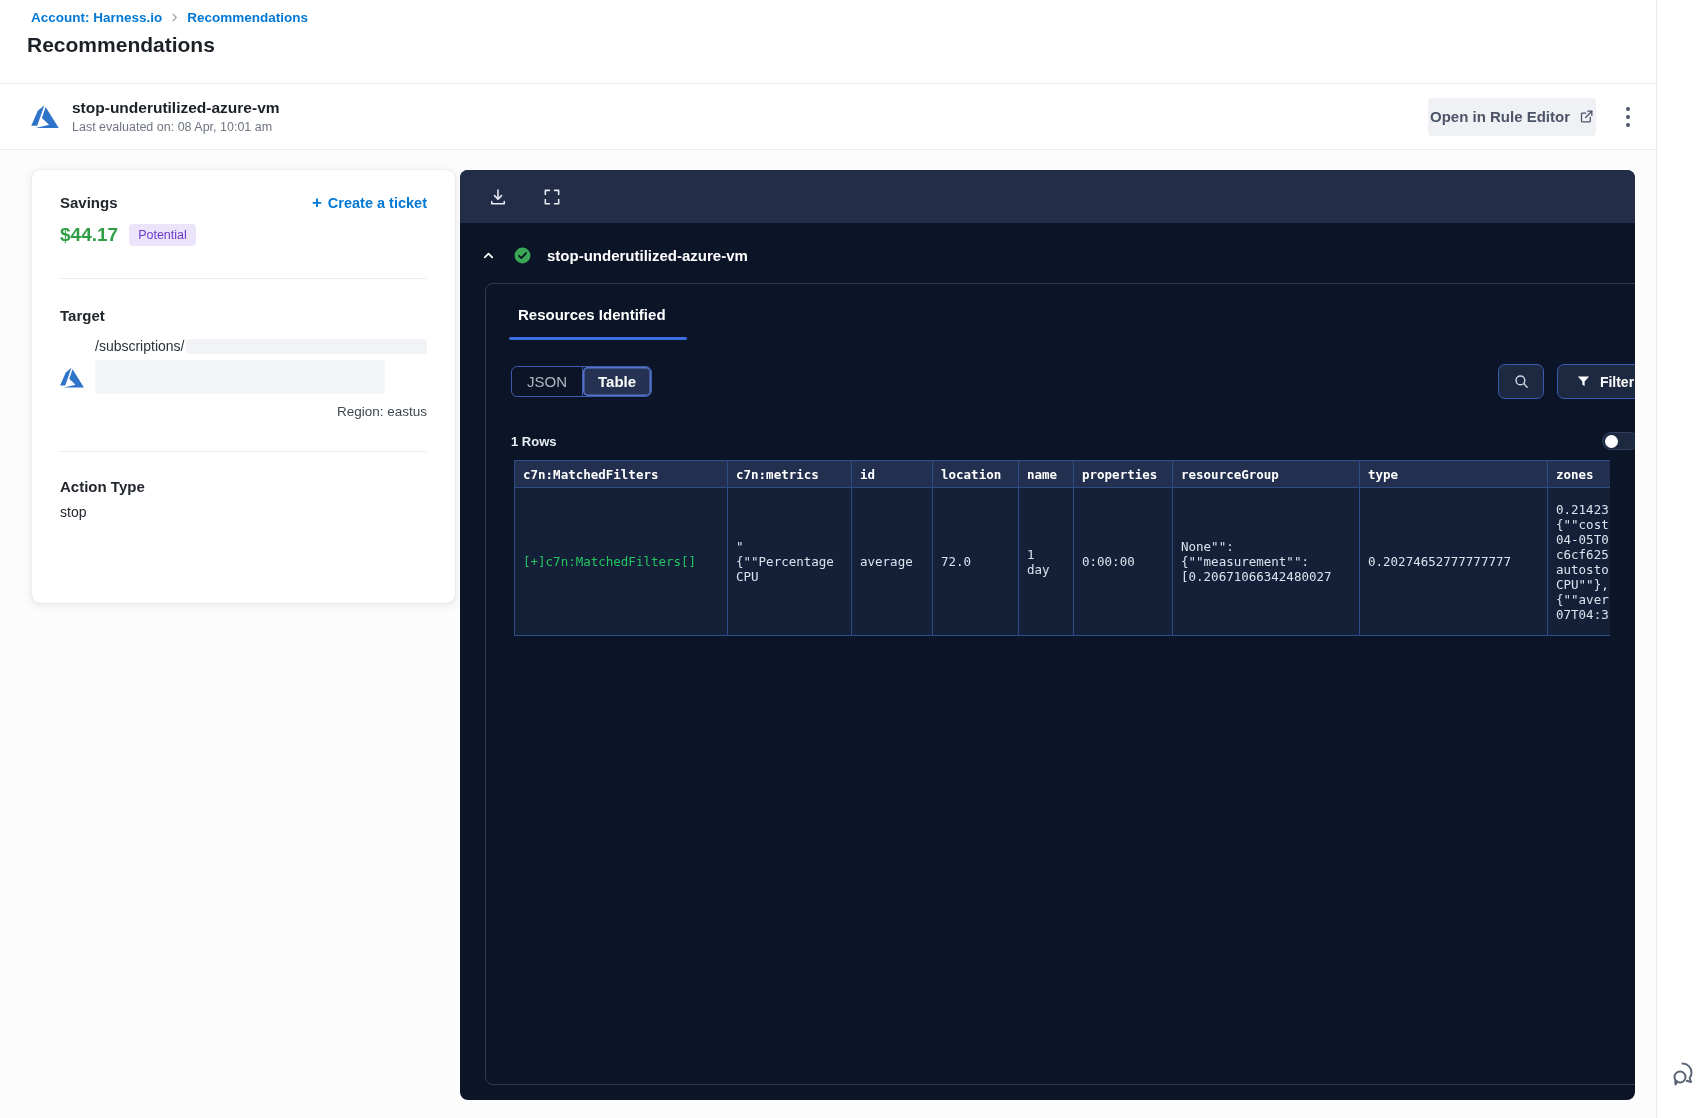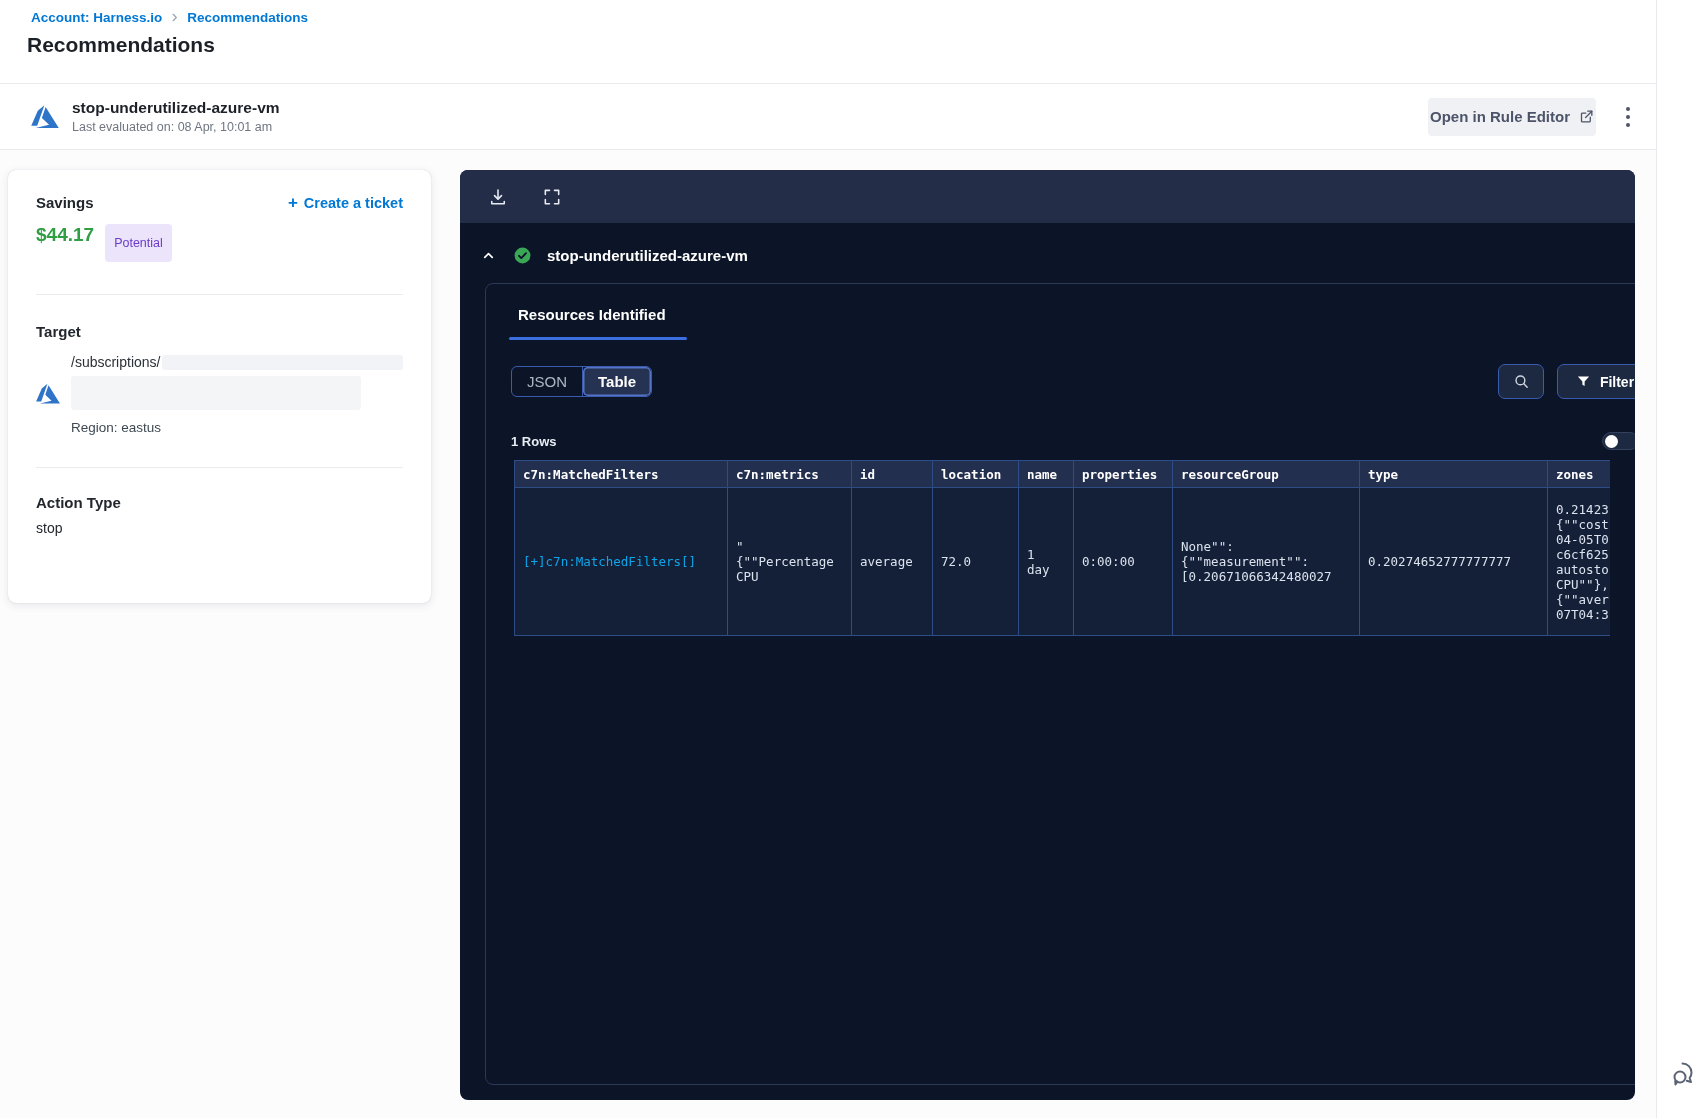--- a/index.html
+++ b/index.html
@@ -27,39 +27,39 @@
     border-radius:4px; height:38px; padding:0 2px; font-family:inherit; font-size:15px; font-weight:700;
     color:#4d5469; cursor:pointer; }
   .kebab-btn { width:28px; height:34px; margin-left:18px; background:transparent; border:none; cursor:pointer;
     display:flex; flex-direction:column; align-items:center; justify-content:center; gap:4px; }
   .kebab-btn i { width:4px; height:4px; border-radius:50%; background:#4d5469; }
 
   
   .content-bg { position:absolute; left:0; top:150px; width:1656px; height:968px; background:#fcfcfd; }
 
   
-  .summary-card { position:absolute; left:8px; top:170px; width:423px; height:433px; background:#fff;
+  .summary-card { position:absolute; left:32px; top:170px; width:423px; height:433px; background:#fff;
     border-radius:8px; box-shadow:0 0 1px rgba(40,41,61,.25), 0 2px 8px rgba(96,97,112,.14); padding:24px 28px; }
   .savings-row { display:flex; align-items:flex-start; justify-content:space-between; }
   .savings-label { font-size:15px; font-weight:600; color:#22272e; }
   .create-ticket { display:flex; align-items:center; gap:6px; color:#0278d5; font-size:14.5px; font-weight:700;
     text-decoration:none; cursor:pointer; }
   .plus-glyph { font-size:17px; font-weight:700; line-height:1; }
   .amount-row { display:flex; align-items:flex-start; gap:11px; margin-top:13px; }
   .savings-amount { font-size:19px; font-weight:700; color:#2f9e44; }
   .potential-badge { background:#ece4fb; color:#6b3cc9; font-size:12.5px; font-weight:500;
-    padding:12px 9px; border-radius:4px; }
+    padding:4px 9px; border-radius:4px; }
   .card-divider { border-top:1px solid #e9ebef; margin:32px 0 0 0; }
   .target-label { font-size:15px; font-weight:600; color:#22272e; margin-top:28px; }
   .target-block { position:relative; margin-top:14px; padding-left:35px; }
   .target-azure { position:absolute; left:-1px; top:27px; width:26px; height:26px; }
   .target-path-line { font-size:14px; color:#2a3138; display:flex; align-items:center;text-align:right; }
   .redact-inline { display:inline-block; width:245px; height:15px; margin-left:2px; background:#f2f3f6; border-radius:3px; }
   .redact-block { width:290px; height:34px; margin-top:6px; background:#f4f5f7; border-radius:3px; }
-  .target-region { font-size:13.5px; color:#3e4852; margin-top:10px; }
+  .target-region { font-size:13.5px; color:#3e4852; margin-top:10px;text-align:right; }
   .action-label { font-size:15px; font-weight:600; color:#22272e; margin-top:26px; }
   .action-value { font-size:14px; color:#22272e; margin-top:9px; }
 
   
   .dark-panel { position:absolute; left:460px; top:170px; width:1175px; height:930px; background:#0c1527;
     border-radius:8px; overflow:hidden; }
   .panel-toolbar { height:53px; background:#232d47; display:flex; align-items:center; gap:30px; padding-left:26px; }
   .tool-btn { background:transparent; border:none; cursor:pointer; width:24px; height:24px; display:flex;
     align-items:center; justify-content:center; }
   .collapse-row { position:absolute; left:18px; top:75px; display:flex; align-items:center; gap:15px; }
@@ -96,21 +96,21 @@
   
   .table-clip { position:absolute; left:28px; top:176px; width:1096px; overflow:hidden; }
   table.res-table { border-collapse:collapse; table-layout:fixed; width:1233px;
     font-family:"DejaVu Sans Mono", monospace; font-size:12.5px; }
   .res-table th { background:#222f4e; color:#ffffff; font-weight:700; text-align:left; padding:5px 8px;
     border:1px solid #2e4c86; height:27px; white-space:nowrap; overflow:hidden; }
   .res-table td { background:#141f38; color:#dbe3ee; padding:8px; border:1px solid #2e4c86; height:148px;
     vertical-align:middle; overflow:hidden; }
   .cell-pre { white-space:pre-wrap; word-break:break-all; }
   .cell-clip { white-space:pre; }
-  .mf-link { color:#0ea5e9; cursor:pointer; white-space:nowrap; }
+  .mf-link { color:#22c55e; cursor:pointer; white-space:nowrap; }
 
   
   .right-rail { position:absolute; left:1656px; top:0; width:50px; height:1118px; background:#ffffff;
     border-left:1px solid #e8eaee; }
   .chat-btn { position:absolute; left:10px; top:1055px; width:36px; height:36px; background:transparent;
     border:none; cursor:pointer; }
 </style>
 </head>
 <body>
 

